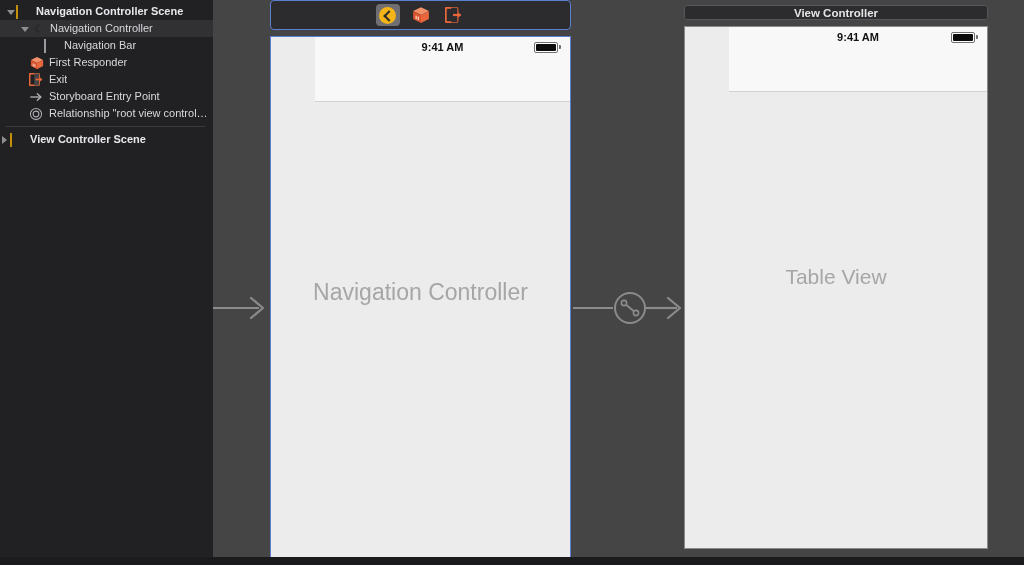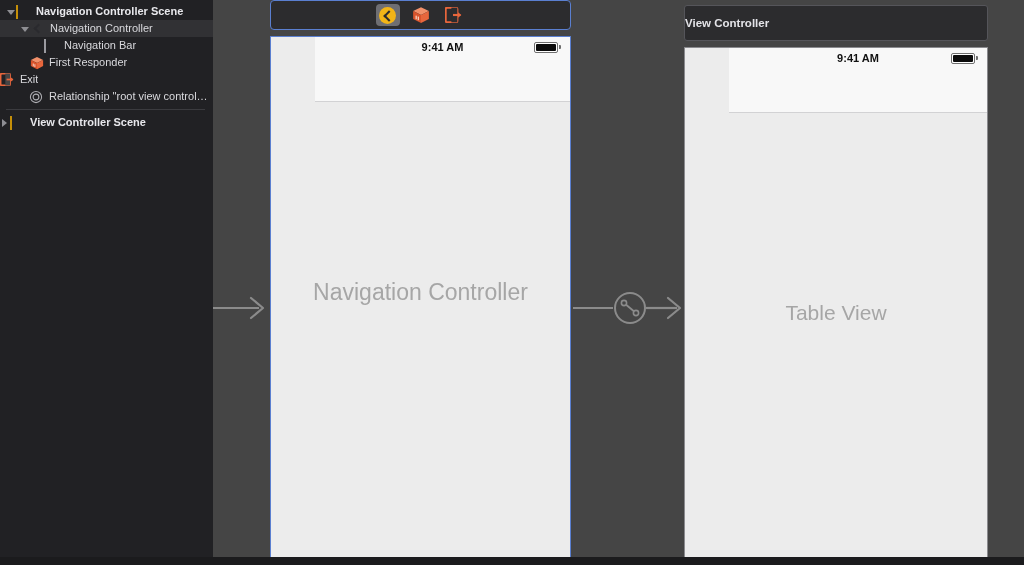--- a/index.html
+++ b/index.html
@@ -188,27 +188,28 @@
     height: 30px;
     background: #2c2c2e;
     border: 1px solid #5a7fd0;
     border-radius: 4px;
     display: flex;
     align-items: center;
     justify-content: center;
     gap: 9px;
   }
   .dock-title {
-    height: 36px;
+    height: 15px;
     margin-top: 5px;
     background: #2c2c2e;
     border: 1px solid #55555a;
     border-radius: 3px;
     display: flex;
     align-items: center;
+    justify-content: center;
     color: #e4e4e8;
     font-size: 11.5px;
     font-weight: bold;
   }
   .dock-icon {
     width: 24px; height: 22px;
     display: flex;
     align-items: center;
     justify-content: center;
     border-radius: 4px;
@@ -344,32 +345,41 @@
           <polygon points="8,1 15,4.5 8,8 1,4.5" fill="#f2906a"></polygon>
           <polygon points="1,4.5 8,8 8,15 1,11.5" fill="#d9542c"></polygon>
           <polygon points="15,4.5 8,8 8,15 15,11.5" fill="#e8663c"></polygon>
           <rect x="3.2" y="8.6" width="1" height="3.2" fill="#fbe0d4"></rect>
           <rect x="5.1" y="9.4" width="1" height="3.2" fill="#fbe0d4"></rect>
         </svg>
       </span>
       <span class="label">First Responder</span>
     </div>
 
-    <div class="outline-row" style="">
+    <div class="outline-row" style="padding-left:29px;">
       <span class="ico">
         <svg class="icon-exit" viewBox="0 0 16 15">
           <rect x="0.6" y="0.6" width="11" height="13.8" rx="1.6" fill="none" stroke="#e8663c" stroke-width="2"></rect>
           <rect x="6" y="0.6" width="5.6" height="13.8" fill="#454545"></rect>
           <path d="M7.5 7.5 H14.5" stroke="#e8663c" stroke-width="2" fill="none"></path>
           <path d="M12.3 4.8 L15.4 7.5 L12.3 10.2 Z" fill="#e8663c"></path>
         </svg>
       </span>
       <span class="label">Exit</span>
     </div>
 
+    <div class="outline-row" style="padding-left:29px;">
+      <span class="ico">
+        <svg class="icon-arrow" viewBox="0 0 16 16">
+          <path d="M1.5 8 H13" stroke="#b4b4b9" stroke-width="1.5" fill="none"></path>
+          <path d="M9.5 4.2 L13.6 8 L9.5 11.8" stroke="#b4b4b9" stroke-width="1.5" fill="none" stroke-linecap="round" stroke-linejoin="round"></path>
+        </svg>
+      </span>
+      <span class="label">Storyboard Entry Point</span>
+    </div>
 
     <div class="outline-row" style="padding-left:29px;">
       <span class="ico">
         <svg class="icon-rel" viewBox="0 0 16 16">
           <circle cx="8" cy="8" r="6.4" fill="none" stroke="#aeaeb3" stroke-width="1.2"></circle>
           <circle cx="8" cy="8" r="3.3" fill="none" stroke="#aeaeb3" stroke-width="1.2"></circle>
         </svg>
       </span>
       <span class="label">Relationship "root view controller"…</span>
     </div>
@@ -447,21 +457,21 @@
       </div>
 
       <div class="device plain">
         <div class="statusbar">
           <span>9:41 AM</span>
           <span class="battery"></span>
           <span class="battery-tip"></span>
         </div>
         <div class="navbar-area"></div>
         <div class="tv-content">
-          <div class="placeholder-center" style="top:187px;">
+          <div class="placeholder-center" style="top:172px;">
             <div class="ph-mid">Table View</div>
           </div>
         </div>
       </div>
     </div>
 
   </div>
 
   <div class="bottom-strip"></div>
 </div>

